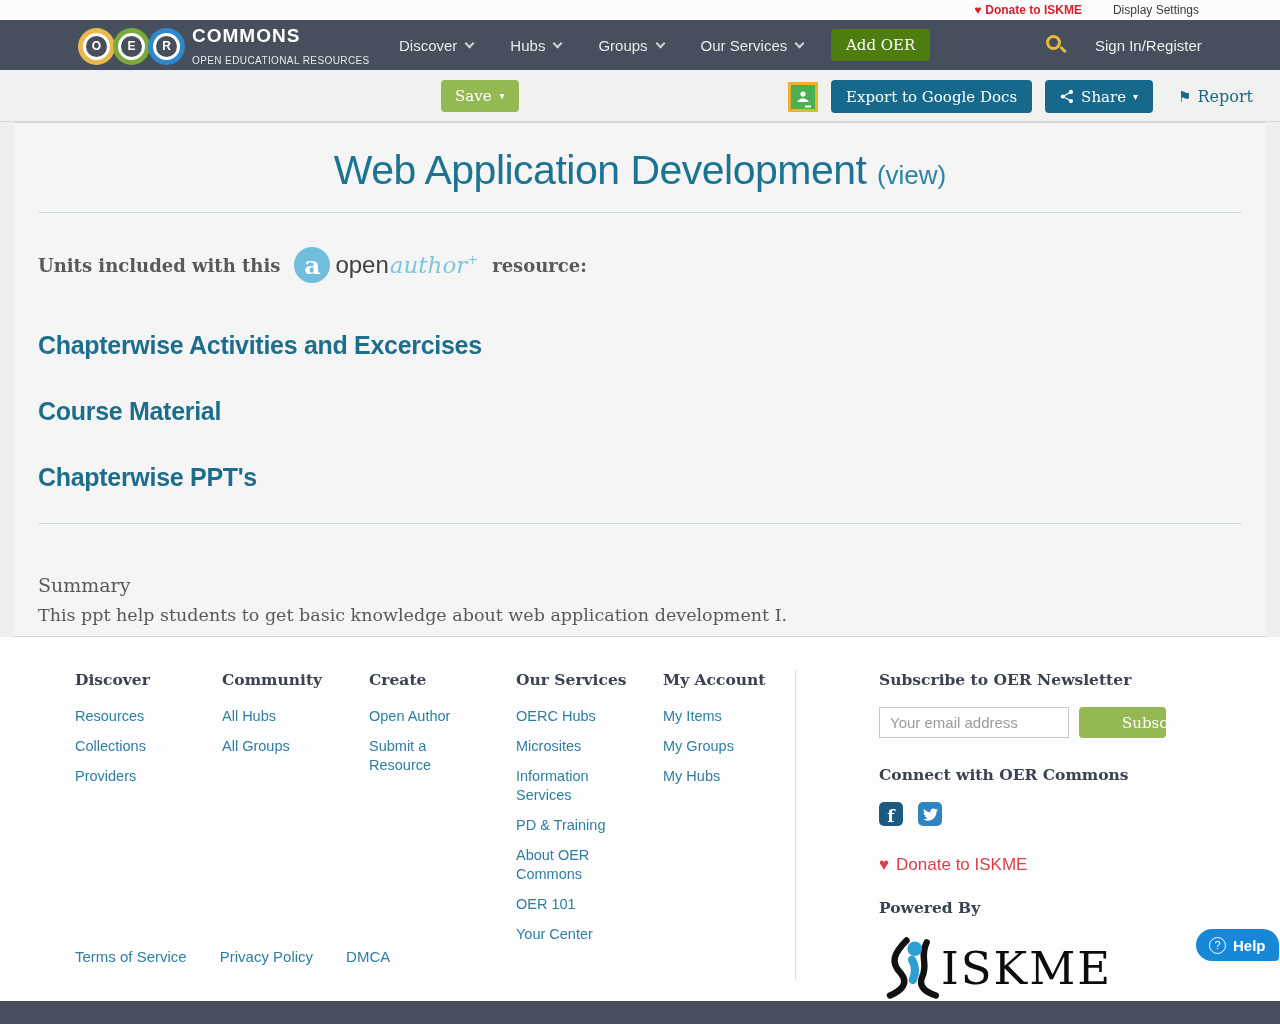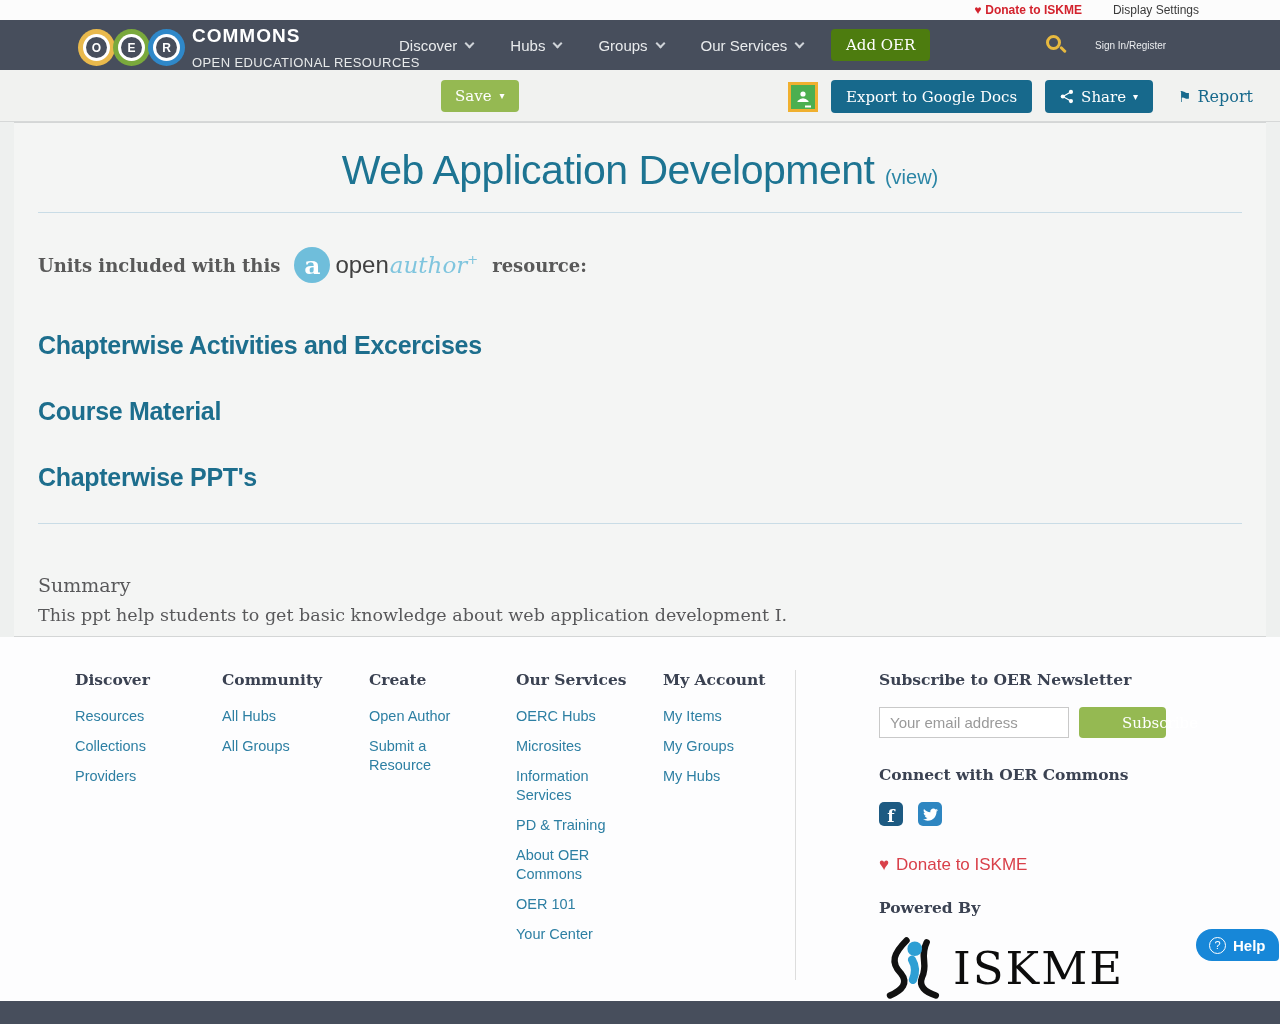--- a/index.html
+++ b/index.html
@@ -17,35 +17,35 @@
   .logo { position:absolute; left:78px; top:6px; display:flex; align-items:center; cursor:pointer; }
   .ring { width:37px; height:37px; border-radius:50%; display:flex; align-items:center;
           justify-content:center; margin-right:-2px; }
   .ring-in { width:27px; height:27px; border-radius:50%; background:#fff; display:flex;
              align-items:center; justify-content:center; }
   .ring-core { width:21px; height:21px; border-radius:50%; background:#474e5c; color:#fff;
                display:flex; align-items:center; justify-content:center; font-size:12px; font-weight:bold; }
   .ring-o { background:#e9b94c; } .ring-e { background:#7aa93c; } .ring-r { background:#2f88c9; }
   .logo-text { margin-left:9px; line-height:1; }
   .logo-title { font-size:19px; font-weight:bold; letter-spacing:1px; color:#fff; }
-  .logo-sub { font-size:13px; letter-spacing:0.4px; color:#e7e9ea; margin-top:11px; }
+  .logo-sub { font-size:10px; letter-spacing:0.4px; color:#e7e9ea; margin-top:11px; }
 
   .nav-menu { position:absolute; left:399px; top:0; height:50px; display:flex; align-items:center; gap:37px; }
   .nav-item { font-size:15px; color:#e9ebed; display:flex; align-items:center; cursor:pointer; }
   .chev { width:7px; height:7px; border-right:2px solid #cfd3d8; border-bottom:2px solid #cfd3d8;
           transform:rotate(45deg); margin-left:9px; margin-top:-4px; }
   .add-oer { position:absolute; left:831px; top:9px; height:32px; padding:0 15px; background:#4d7c0f;
              border:none; border-radius:4px; color:#fff; font-family:"DejaVu Serif", serif;
              font-size:15px; cursor:pointer; }
   .search-btn { position:absolute; left:1046px; top:15px; width:22px; height:22px; cursor:pointer; }
   .search-circle { width:15px; height:15px; border:3px solid #e7b93f; border-radius:50%; }
   .search-tail { position:absolute; left:13px; top:13px; width:8px; height:3px; background:#e7b93f;
                  border-radius:2px; transform:rotate(45deg); }
   .signin { position:absolute; left:1095px; top:0; height:50px; display:flex; align-items:center;
-            font-size:10px; color:#eceef0; cursor:pointer; }
+            font-size:15px; color:#eceef0; cursor:pointer; }
 
   
   .toolbar { height:52px; background:#f1f2f0; border-bottom:1px solid #d6d8d8; position:relative; }
   .btn-green { background:#95b952; border:none; border-radius:4px; color:#fff;
                font-family:"DejaVu Serif", serif; font-size:15px; cursor:pointer; }
   .save-btn { position:absolute; left:441px; top:10px; height:32px; padding:0 14px;
               display:flex; align-items:center; gap:8px; }
   .caret { font-size:10px; line-height:1; }
   .tool-right { position:absolute; right:27px; top:10px; display:flex; align-items:center; gap:13px; }
   .gc-icon { width:30px; height:30px; background:#f0b02f; padding:3px; cursor:pointer; }
@@ -55,21 +55,21 @@
               display:flex; align-items:center; gap:7px;text-align:right; }
   .report-link { color:#17698c; font-family:"DejaVu Serif", serif; font-size:16px; cursor:pointer;
                  display:flex; align-items:center; gap:6px; margin-left:12px; }
   .flag-glyph { font-size:15px; }
 
   
   .content { margin:0 14px; background:#f4f5f4; border-top:1px solid #d4d6d6; border-bottom:1px solid #d4d6d6;
              height:515px; padding:0 24px; }
   .title-wrap { text-align:center; padding-top:24px; padding-bottom:18px; border-bottom:1px solid #c9dce6; }
   .page-title { display:inline; font-size:41px; font-weight:normal; color:#1d7492; letter-spacing:-0.5px; }
-  .view-link { font-size:20px; color:#2a85a5; cursor:pointer; margin-left:6px; }
+  .view-link { font-size:26px; color:#2a85a5; cursor:pointer; margin-left:6px; }
   .units-line { margin-top:34px; display:flex; align-items:center; gap:14px;
                 font-family:"DejaVu Serif", serif; font-size:18px; color:#595959; font-weight:bold;}
   .oa-logo { display:flex; align-items:center; gap:5px; cursor:pointer; }
   .oa-circle { width:36px; height:36px; border-radius:50%; background:#6fbedb; color:#fff;
                display:flex; align-items:center; justify-content:center;
                font-family:"DejaVu Serif", serif; font-size:25px; font-weight:bold; }
   .oa-open { font-size:24px; color:#404040; font-weight:normal; font-family:"Liberation Sans", sans-serif; }
   .oa-author { font-size:23px; color:#7fc5de; font-style:italic; font-weight:normal;
                font-family:"DejaVu Serif", serif; margin-left:-4px; }
   .oa-plus { font-size:13px; color:#7fc5de; vertical-align:super; }
@@ -99,21 +99,21 @@
   .connect-head { margin-top:27px; }
   .social-row { margin-top:14px; display:flex; gap:15px; }
   .fb-icon { width:24px; height:24px; border-radius:5px; background:#1d5a82; color:#fff;
              font-family:"DejaVu Serif", serif; font-weight:bold; font-size:17px; display:flex;
              align-items:flex-end; justify-content:center; cursor:pointer; overflow:hidden; }
   .tw-icon { width:24px; height:24px; border-radius:5px; background:#2e86c1; display:flex;
              align-items:center; justify-content:center; cursor:pointer; }
   .donate-footer { margin-top:29px; color:#d9404a; font-size:17px; display:flex; align-items:center;
                    gap:7px; cursor:pointer; }
   .powered { margin-top:23px; }
-  .iskme-logo { margin-top:10px; display:flex; align-items:center; cursor:pointer;gap:12px; }
+  .iskme-logo { margin-top:10px; display:flex; align-items:center; cursor:pointer; }
   .iskme-text { font-family:"DejaVu Serif", serif; font-size:45px; color:#0c0c0c; letter-spacing:2px;
                 margin-left:-4px; }
   .legal-row { position:absolute; left:75px; bottom:36px; display:flex; gap:33px; }
   .legal-link { color:#2d7fa3; font-size:15px; cursor:pointer; }
 
   .bottom-bar { height:23px; background:#474e5c; }
 
   
   .help-btn { position:absolute; left:1196px; top:929px; height:32px; background:#1787d8;
               border:none; border-radius:16px 16px 4px 16px; color:#fff; display:flex;
@@ -318,20 +318,25 @@
           <path d="M30 6 C16 20 12 30 24 42 C32 52 26 60 12 66" fill="none" stroke="#111" stroke-width="7" stroke-linecap="round"></path>
           <path d="M52 8 C44 24 54 32 47 46 C43 56 50 62 62 66" fill="none" stroke="#111" stroke-width="7" stroke-linecap="round"></path>
           <circle cx="39" cy="15" r="8" fill="#2e9fd4"></circle>
           <path d="M36 27 Q42 37 37 49" fill="none" stroke="#2e9fd4" stroke-width="9" stroke-linecap="round"></path>
         </svg>
         <span class="iskme-text">ISKME</span>
       </div>
     </div>
   </div>
 
+  <div class="legal-row">
+    <a class="legal-link">Terms of Service</a>
+    <a class="legal-link">Privacy Policy</a>
+    <a class="legal-link">DMCA</a>
+  </div>
 </div>
 
 <div class="bottom-bar"></div>
 
 <button class="help-btn">
   <span class="help-q">?</span>
   <span class="help-label">Help</span>
 </button>
 
 </body></html>

